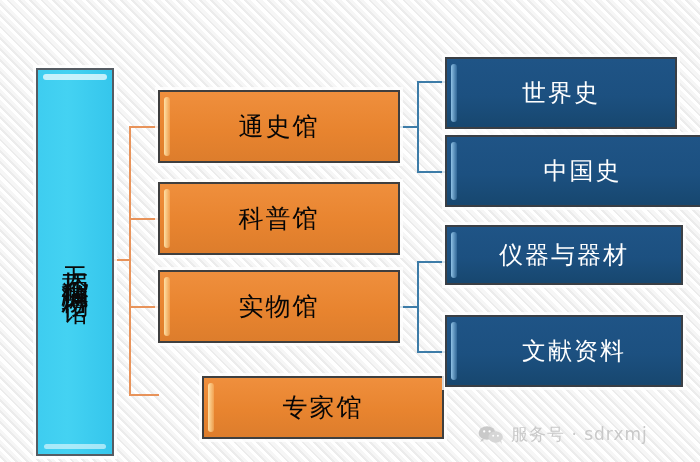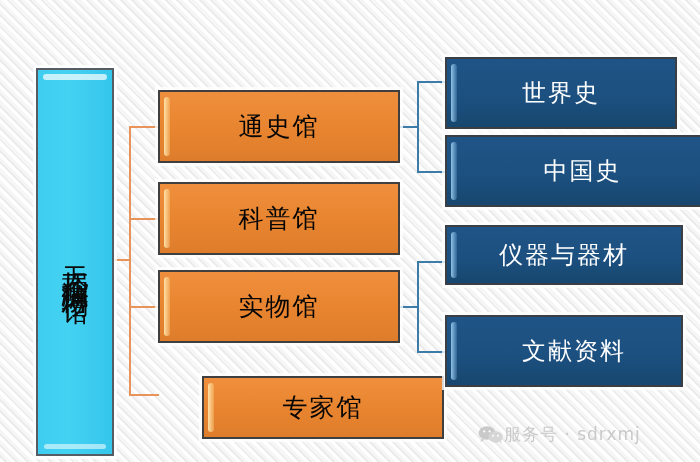--- a/index.html
+++ b/index.html
@@ -118,20 +118,21 @@
     pointer-events: none;
   }
   .conn-orange { background: #e8935a; }
   .conn-blue   { background: #3d7ca8; }
 
   
   #watermark {
     position: absolute;
     display: flex;
     align-items: center;
+    gap: 7px;
     color: #c9c9c9;
     font-size: 17px;
     letter-spacing: 1px;
   }
   #watermark .wm-text { color: #c9c9c9; }
   #watermark svg { display: block; }
 </style>
 </head>
 <body>
 

